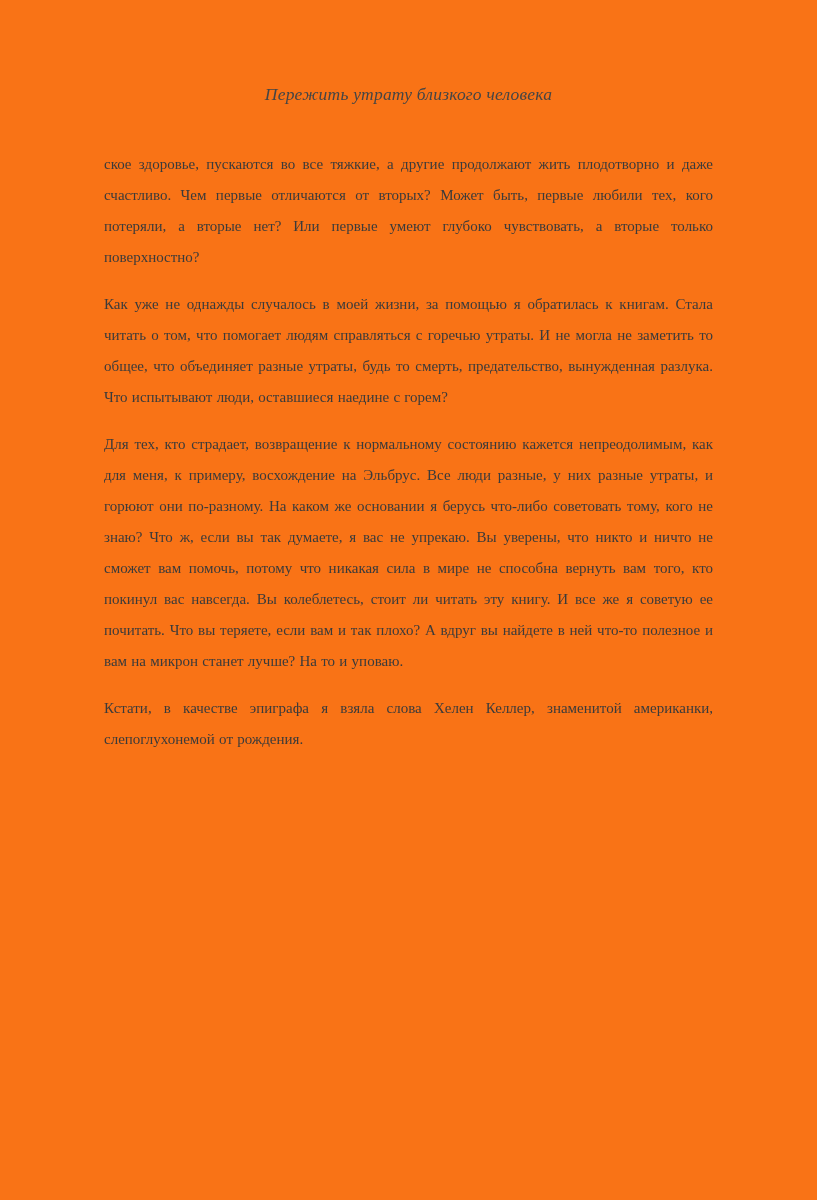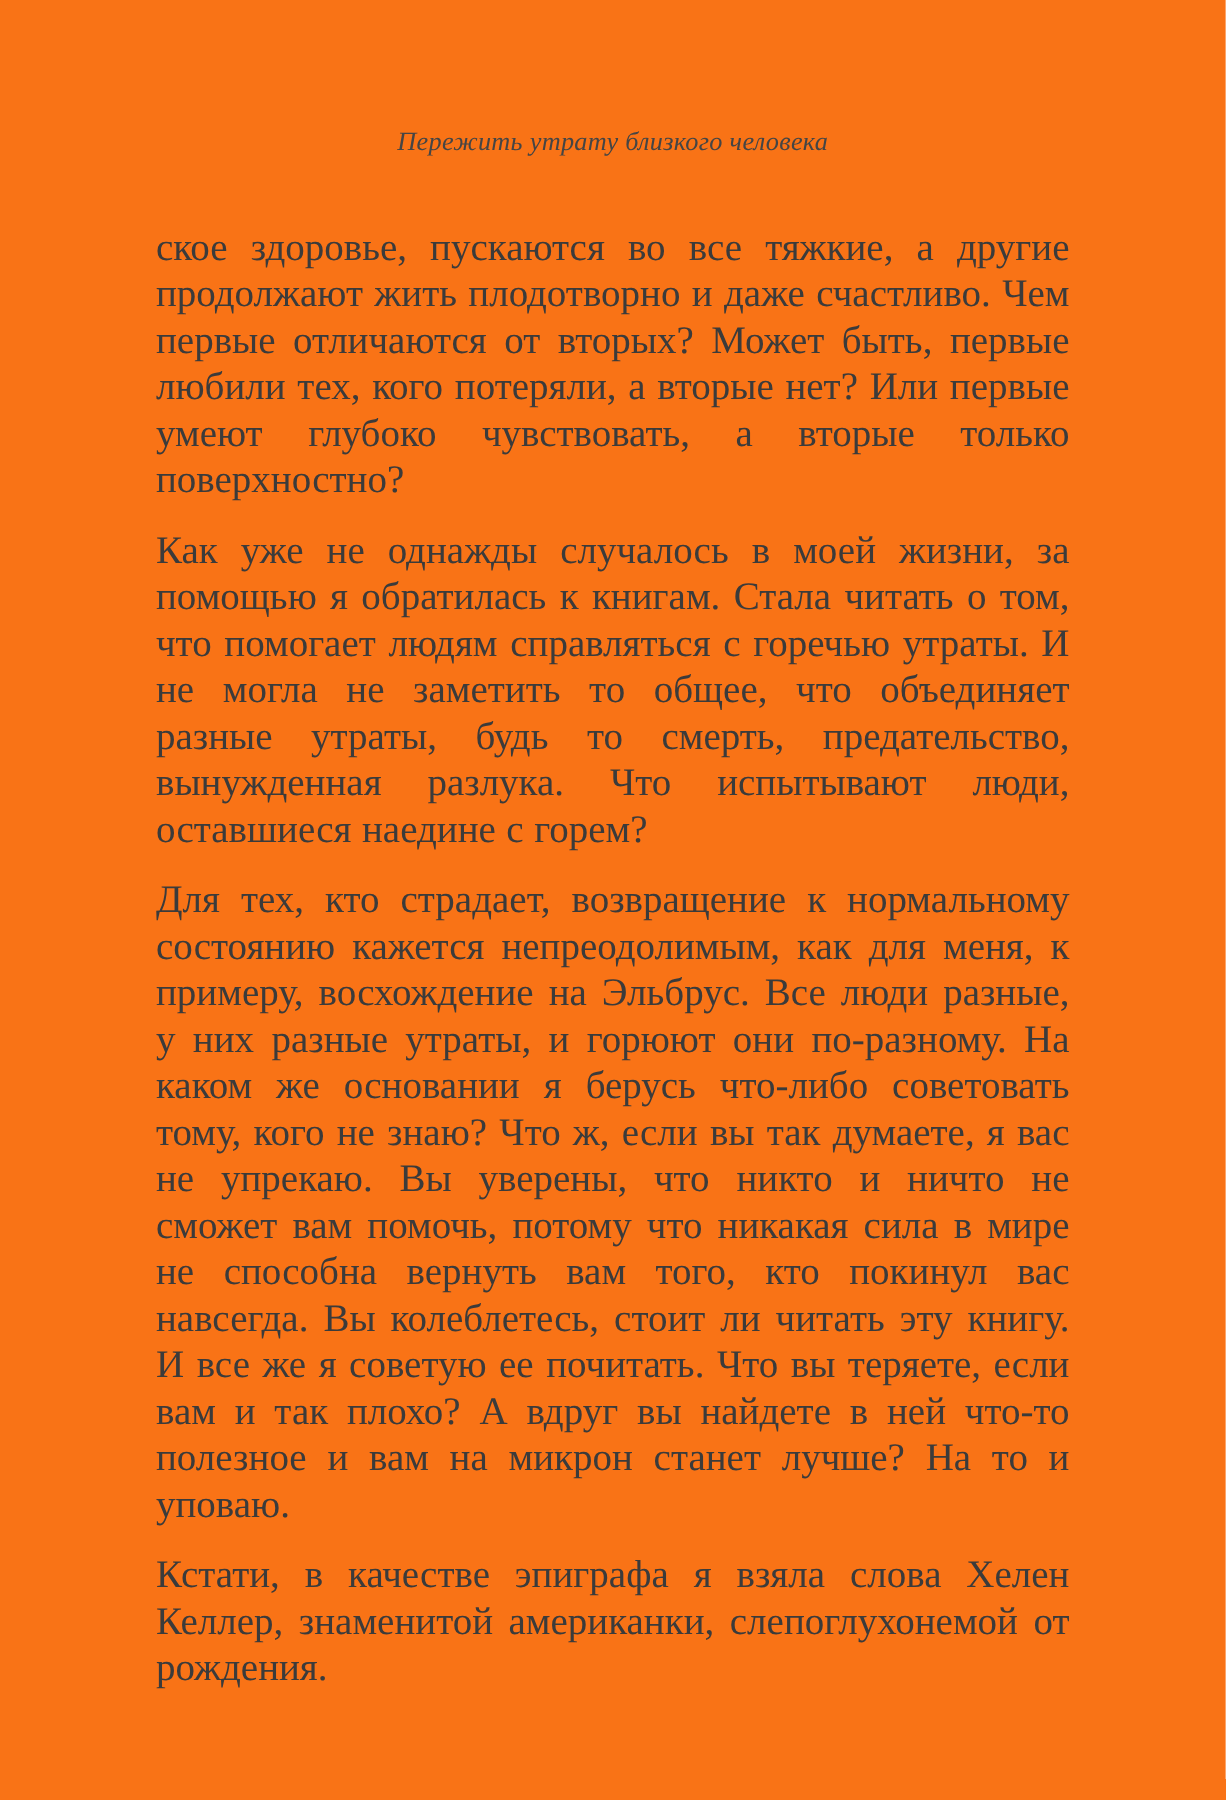--- a/index.html
+++ b/index.html
@@ -24,21 +24,21 @@
   .running-head {
     text-align: center;
     font-style: italic;
     font-size: 17.5px;
     color: #454545;
     letter-spacing: 0.2px;
     margin: 0 0 44px 0;
   }
   .body-text p {
     margin: 0 0 16px 0;
-    font-size: 26px;
+    font-size: 15px;
     line-height: 31px;
     text-align: justify;
     hyphens: auto;
     -webkit-hyphens: auto;
     word-spacing: 0.5px;
     color: #3b3b3b;
   }
   .body-text p:last-child {
     margin-bottom: 0;
   }

